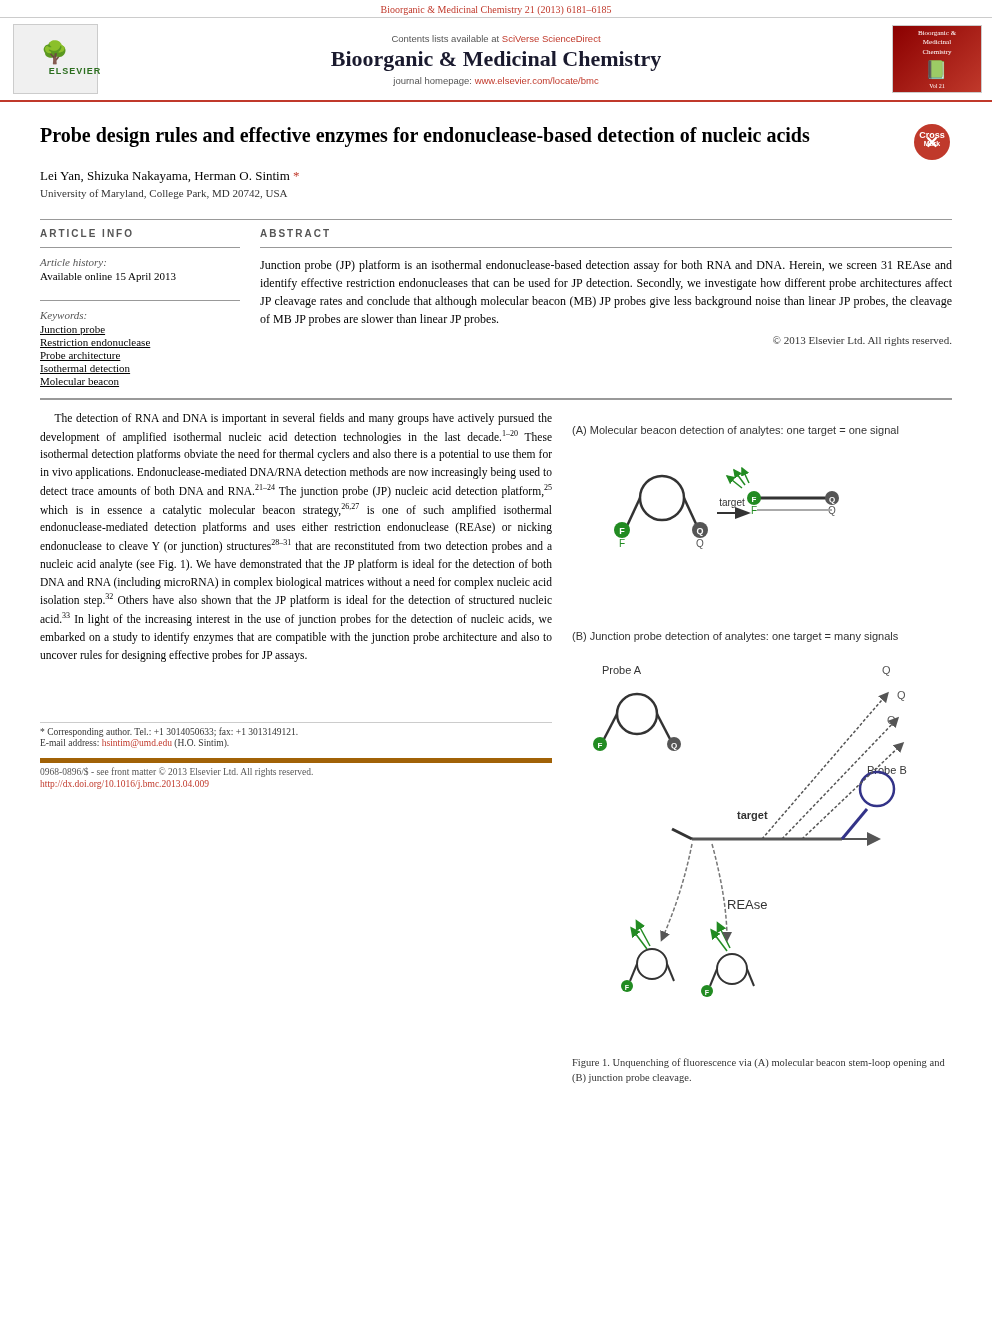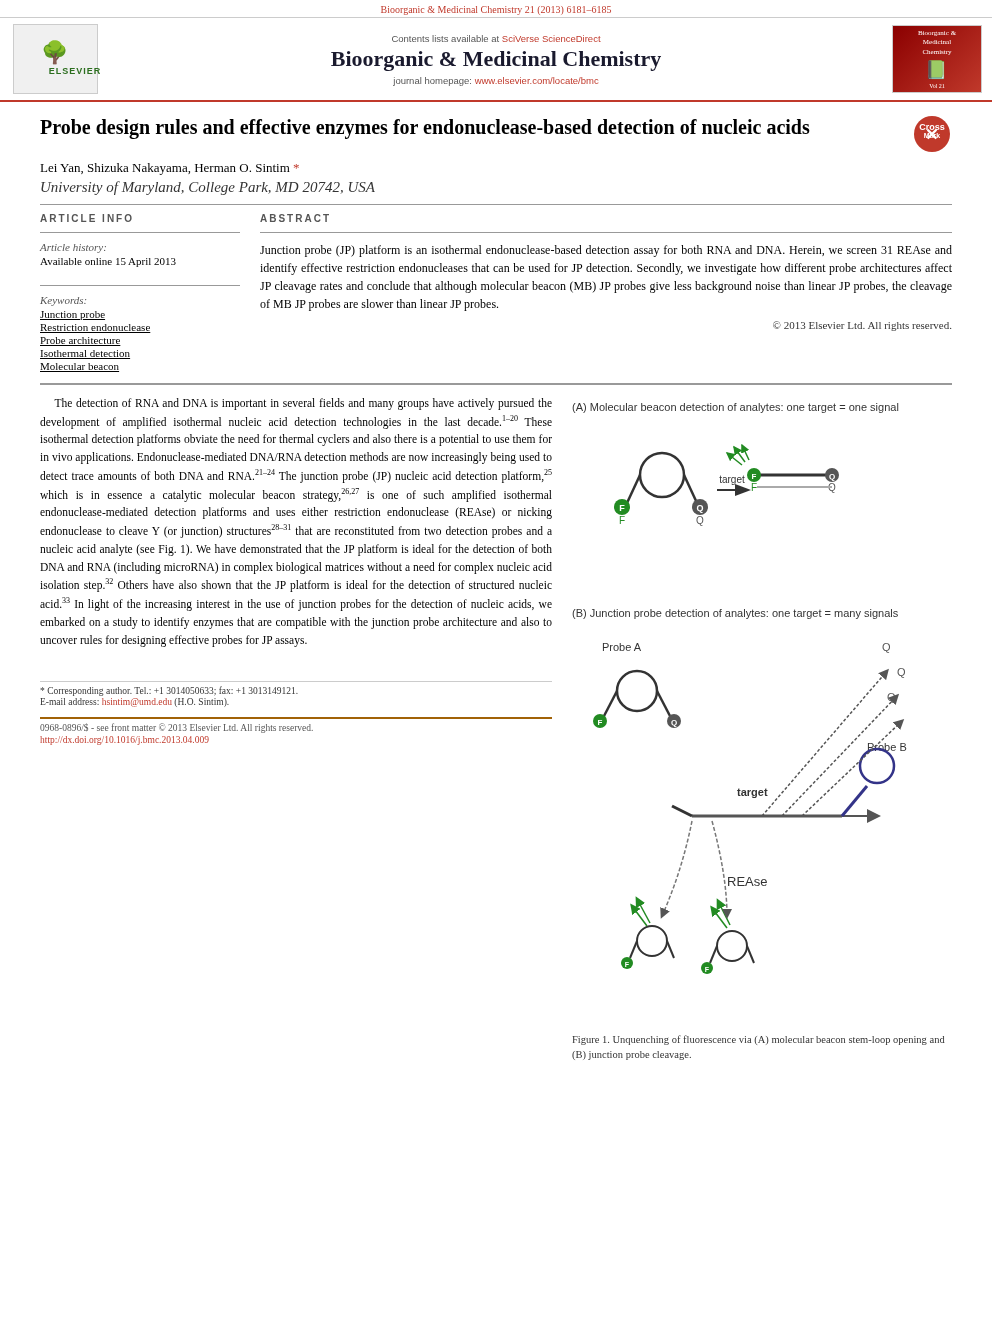--- a/index.html
+++ b/index.html
@@ -98,21 +98,21 @@
       flex-direction: column;
       align-items: center;
       justify-content: center;
       font-size: 7px;
       color: #fff;
       padding: 4px;
       text-align: center;
     }
     
     .main-content {
-      padding: 6px 40px 10px 40px;
+      padding: 14px 40px 10px 40px;
     }
     
     .article-title-section {
       display: flex;
       align-items: flex-start;
       margin-bottom: 6px;
       margin-top: 6px;
     }
     .article-title {
       font-size: 20px;
@@ -146,23 +146,22 @@
     
     .authors {
       font-size: 13px;
       margin-bottom: 3px;
       color: #000;
     }
     .authors .star {
       color: #c0392b;
     }
     .affiliation {
-      font-style: italic;
-      font-size: 15px;
-      margin-bottom: 8px;
+      font-size: 11px;
+      margin-bottom: 20px;
       color: #333;
     }
     .divider {
       border: none;
       border-top: 1px solid #999;
       margin: 8px 0;
     }
     
     .two-col {
       display: flex;
@@ -250,37 +249,37 @@
       line-height: 1.55;
       text-align: justify;
       color: #000;
     }
     .body-text sup {
       font-size: 8px;
       color: #000;
     }
     
     .figure-section {
-      margin-top: 6px;
+      margin-top: 14px;
     }
     .figure-diagram {
       border: none;
       background: #fff;
       text-align: center;
       margin-bottom: 8px;
     }
     .figure-caption {
       font-size: 10.5px;
       color: #333;
       line-height: 1.4;
       margin-top: 4px;
     }
     
     .footer-section {
-      border-top: 2px solid #a16207;
+      border-top: 5px solid #a16207;
       margin-top: 10px;
       padding-top: 4px;
     }
     .footer-note {
       font-size: 9.5px;
       color: #555;
       margin-bottom: 2px;
     }
     .footer-link {
       color: #c0392b;
@@ -392,21 +391,21 @@
 
   <hr class="divider-thick">
 
   <div class="body-two-col">
 
     <div class="body-left">
       <div class="body-text">
         &nbsp;&nbsp;&nbsp;&nbsp;The detection of RNA and DNA is important in several fields and many groups have actively pursued the development of amplified isothermal nucleic acid detection technologies in the last decade.<sup>1–20</sup> These isothermal detection platforms obviate the need for thermal cyclers and also there is a potential to use them for in vivo applications. Endonuclease-mediated DNA/RNA detection methods are now increasingly being used to detect trace amounts of both DNA and RNA.<sup>21–24</sup> The junction probe (JP) nucleic acid detection platform,<sup>25</sup> which is in essence a catalytic molecular beacon strategy,<sup>26,27</sup> is one of such amplified isothermal endonuclease-mediated detection platforms and uses either restriction endonuclease (REAse) or nicking endonuclease to cleave Y (or junction) structures<sup>28–31</sup> that are reconstituted from two detection probes and a nucleic acid analyte (see Fig. 1). We have demonstrated that the JP platform is ideal for the detection of both DNA and RNA (including microRNA) in complex biological matrices without a need for complex nucleic acid isolation step.<sup>32</sup> Others have also shown that the JP platform is ideal for the detection of structured nucleic acid.<sup>33</sup> In light of the increasing interest in the use of junction probes for the detection of nucleic acids, we embarked on a study to identify enzymes that are compatible with the junction probe architecture and also to uncover rules for designing effective probes for JP assays.
       </div>
 
-      <div class="footnote-section" style="margin-top: 32px; border-top: 1px solid #ccc; padding-top: 4px;">
+      <div class="footnote-section" style="margin-top: 58px; border-top: 1px solid #ccc; padding-top: 4px;">
         <div class="footnote-item">* Corresponding author. Tel.: +1 3014050633; fax: +1 3013149121.</div>
         <div class="footnote-item">
           <span>E-mail address:</span>
           <span style="color:#c0392b;">hsintim@umd.edu</span>
           <span>(H.O. Sintim).</span>
         </div>
       </div>
       <div class="footer-section">
         <div class="footer-note">0968-0896/$ - see front matter © 2013 Elsevier Ltd. All rights reserved.</div>
         <div class="footer-link">http://dx.doi.org/10.1016/j.bmc.2013.04.009</div>

